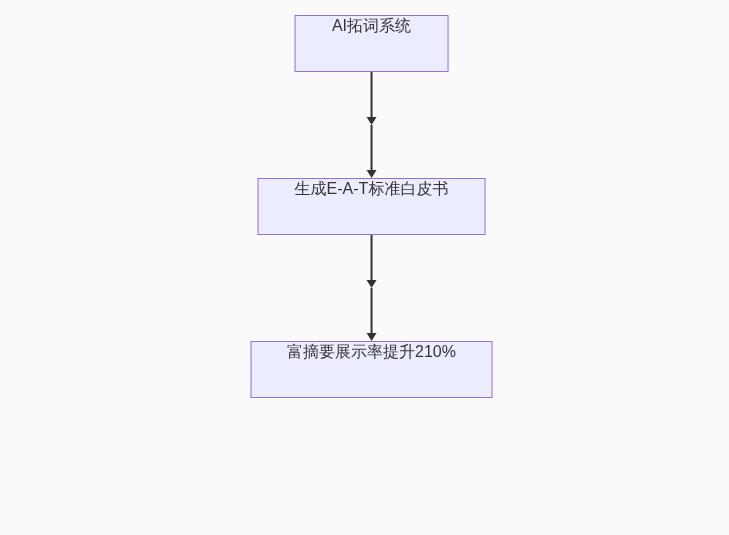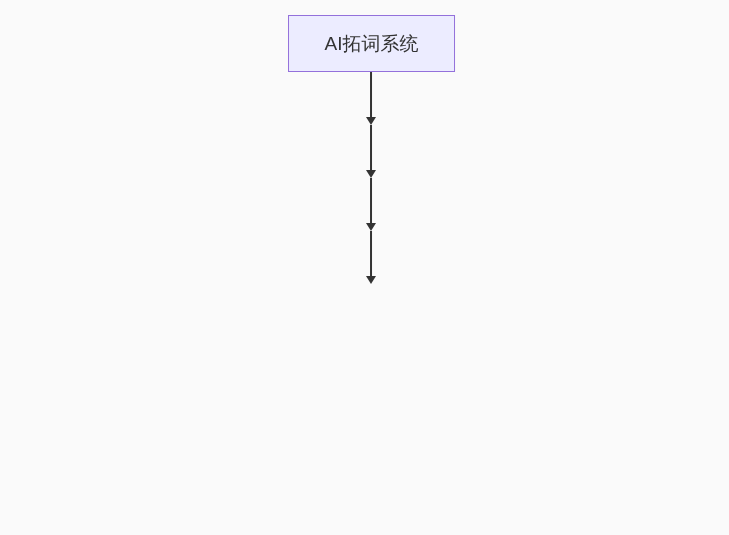--- a/index.html
+++ b/index.html
@@ -25,23 +25,22 @@
     flex-direction: column;
     align-items: center;
   }
   .node {
     background: #ECECFF;
     border: 1px solid #9370DB;
     color: #333333;
     min-height: 57px;
     padding: 0 36px;
     display: flex;
-    align-items: center;
     justify-content: center;
-    font-size: 19px;
+    font-size: 16px;
     white-space: nowrap;
     cursor: default;
   }
   .edge {
     height: 53px;
     display: flex;
     flex-direction: column;
     align-items: center;
   }
   .edge .line {
@@ -71,27 +70,33 @@
       <div class="line"></div>
       <div class="head"></div>
     </div>
 
 
     <div class="edge">
       <div class="line"></div>
       <div class="head"></div>
     </div>
 
+    <div class="node">
+      <span>生成E-A-T标准白皮书</span>
+    </div>
 
     <div class="edge">
       <div class="line"></div>
       <div class="head"></div>
     </div>
 
 
     <div class="edge">
       <div class="line"></div>
       <div class="head"></div>
     </div>
 
+    <div class="node">
+      <span>富摘要展示率提升210%</span>
+    </div>
 
   </div>
 </div>
 
 </body></html>

